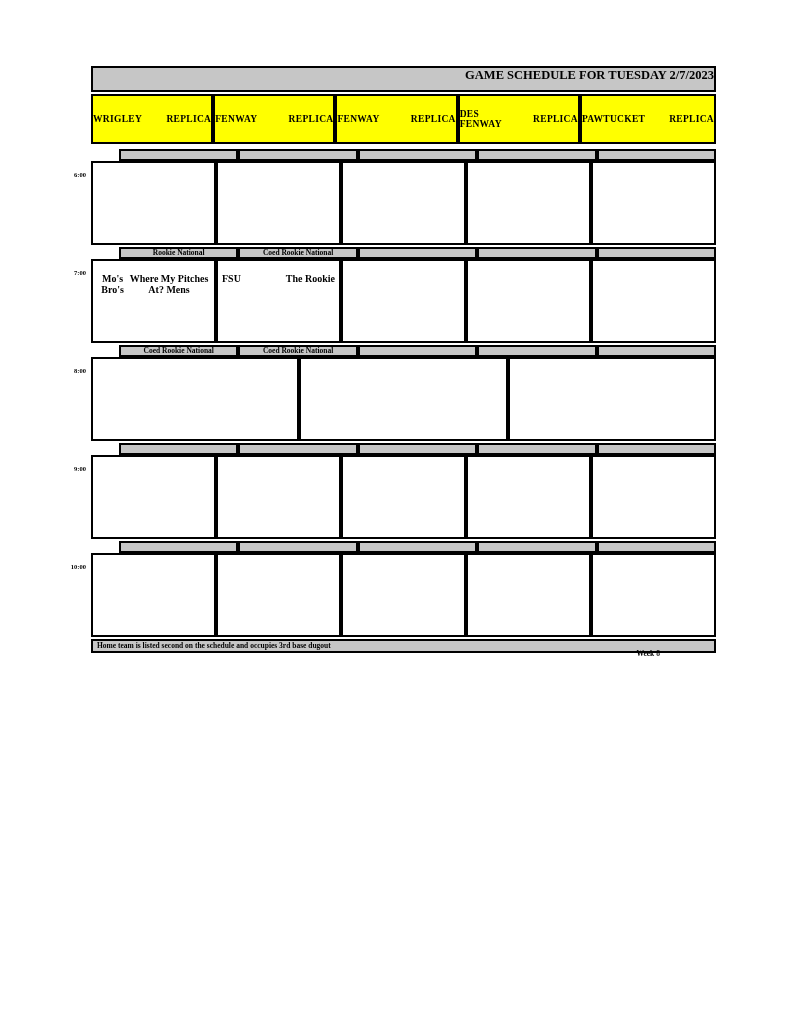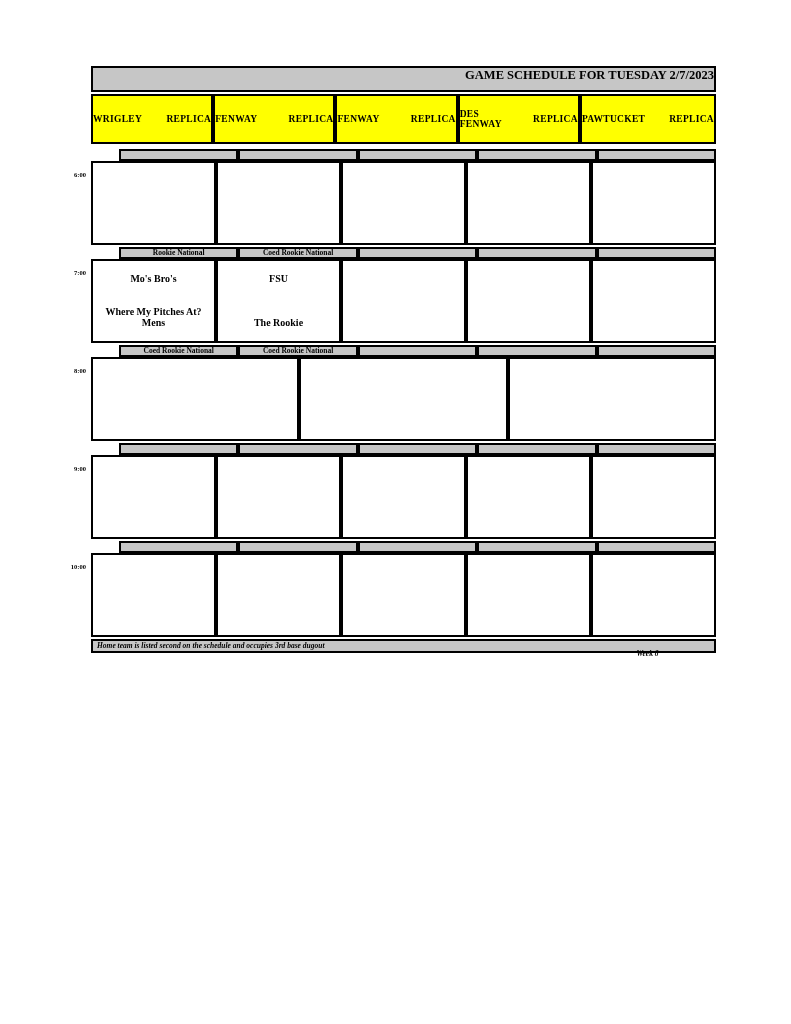--- a/index.html
+++ b/index.html
@@ -86,40 +86,38 @@
   .main-row {
     display: flex;
   }
   .main-cell {
     flex: 1 1 0;
     box-sizing: border-box;
     height: 84px;
     border: 2px solid #000000;
     background: #ffffff;
     display: flex;
-    flex-direction: column;
     justify-content: space-between;
     padding: 12px 4px 13px 4px;
     text-align: center;
     font-weight: bold;
     font-size: 10px;
     line-height: 11px;
   }
   .footer-bar {
     box-sizing: border-box;
     margin-top: 2px;
     height: 14px;
     border: 2px solid #000000;
     background: #c6c6c6;
     position: relative;
     font-weight: bold;
     font-size: 7.5px;
     line-height: 10px;
     padding: 0 4px;
-    font-style: italic;
   }
   .footer-week {
     position: absolute;
     left: 87.5%;
     top: 8px;
     line-height: 10px;
   }
 </style>
 </head>
 <body>

